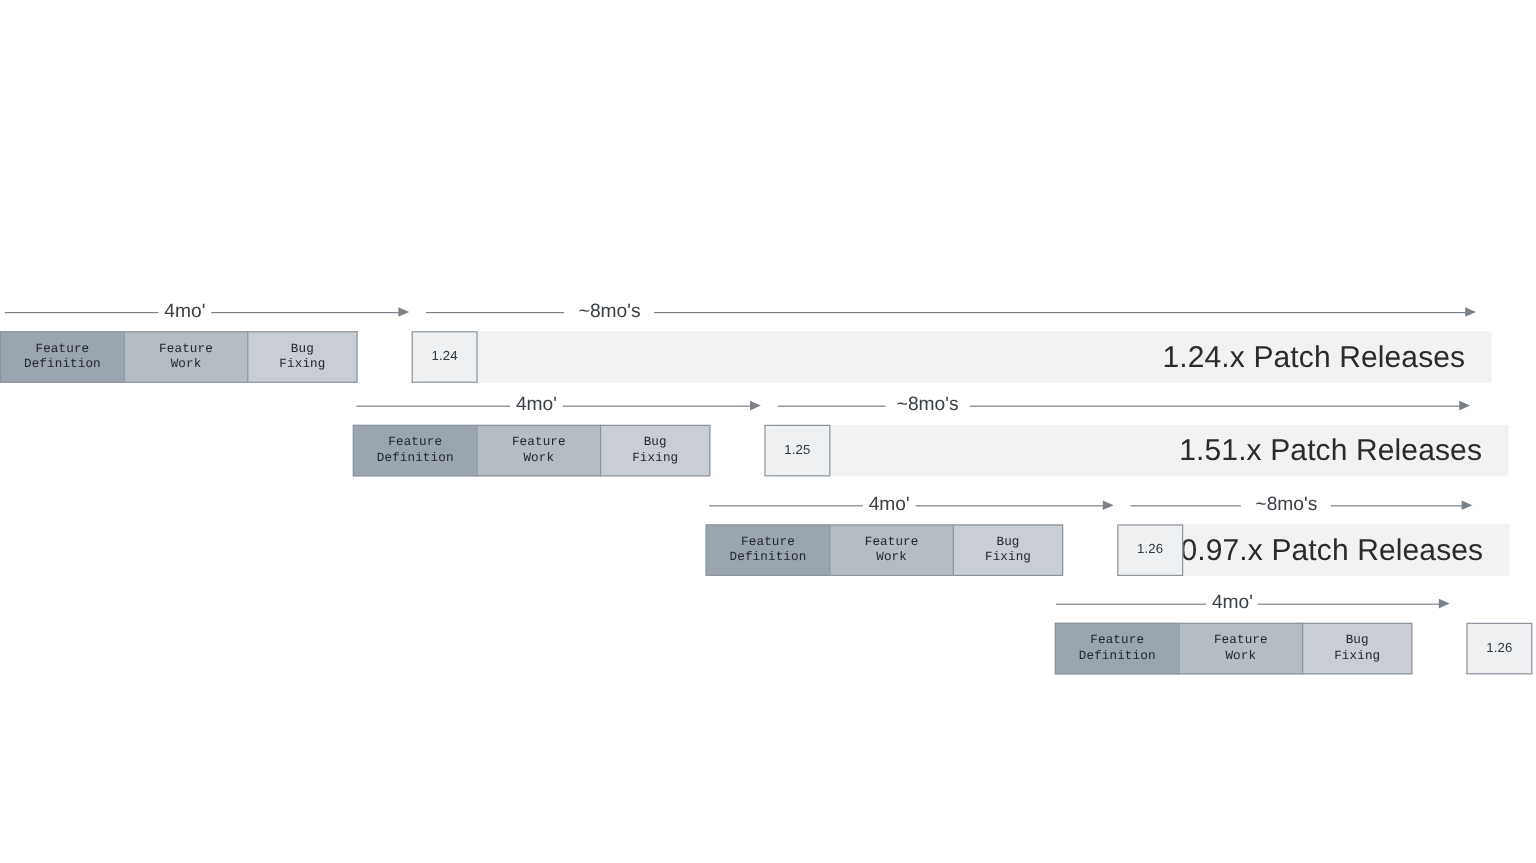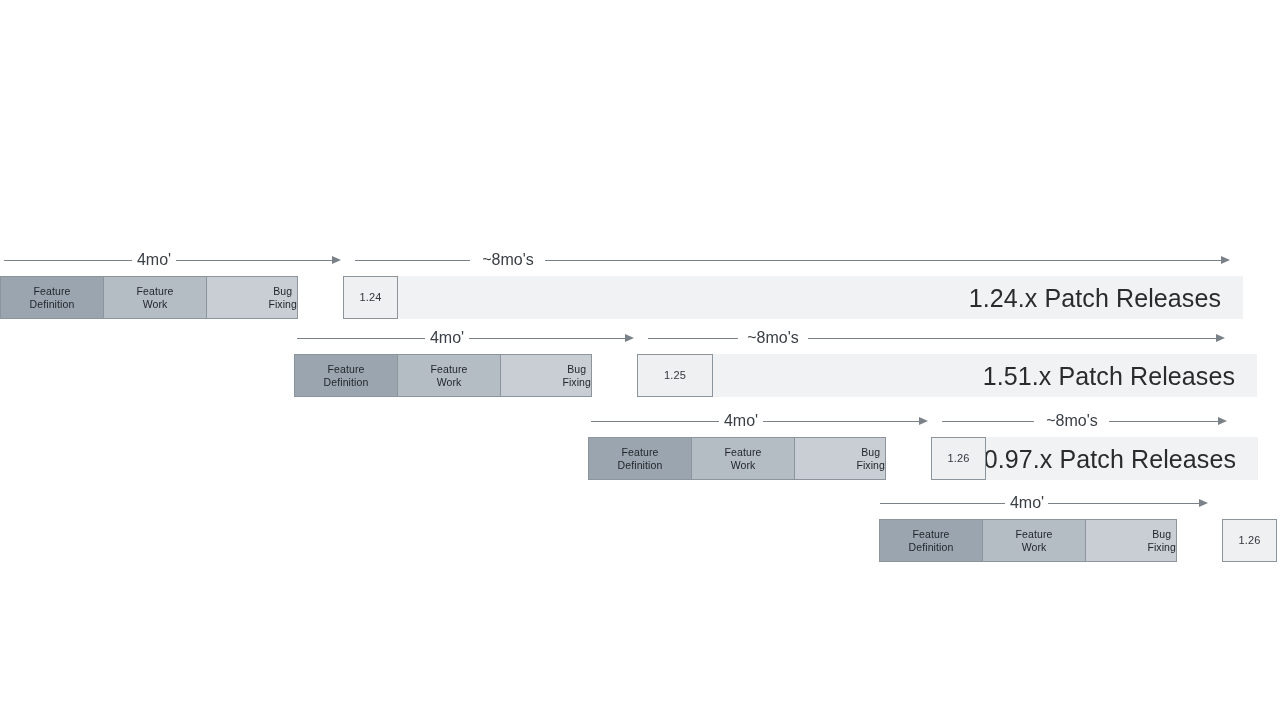--- a/index.html
+++ b/index.html
@@ -61,28 +61,28 @@
     justify-content: center;
     text-align: center;
     font-size: 10.5px;
     line-height: 13px;
     color: #22272c;
     letter-spacing: .1px;
   }
   .phase + .phase { margin-left: -1px; }
   .phase.p-def  { background: #9ba5af; }
   .phase.p-work { background: #b5bdc4; }
-  .phase.p-bug  { background: #c8ced3; justify-content: flex-end; }
+  .phase.p-bug  { background: #c8ced3; }
   .phase.p-ver  {
     background: #eef0f2;
     font-size: 11px;
     color: #31373d;
     margin-left: 45px;
   }
-  .phase-text { pointer-events: none; }
+  .phase-text { pointer-events: none; font-family: Liberation Mono, monospace; }
 
   
   .arrow {
     position: absolute;
     height: 16px;
   }
   .arrow .seg {
     position: absolute;
     top: 8px;
     height: 1px;
@@ -189,21 +189,21 @@
           <div>Feature</div>
           <div>Work</div>
         </div>
       </div>
       <div class="phase p-bug" style="width:92px;">
         <div class="phase-text">
           <div>Bug</div>
           <div>Fixing</div>
         </div>
       </div>
-      <div class="phase p-ver" style="width:76px;">
+      <div class="phase p-ver" style="width:55px;">
         <span>1.25</span>
       </div>
     </div>
   </div>
 
   <div class="row">
 
     <div class="band" style="left:938px; top:437px; width:320px; height:43px;">
       <div class="band-label">0.97.x Patch Releases</div>
     </div>

